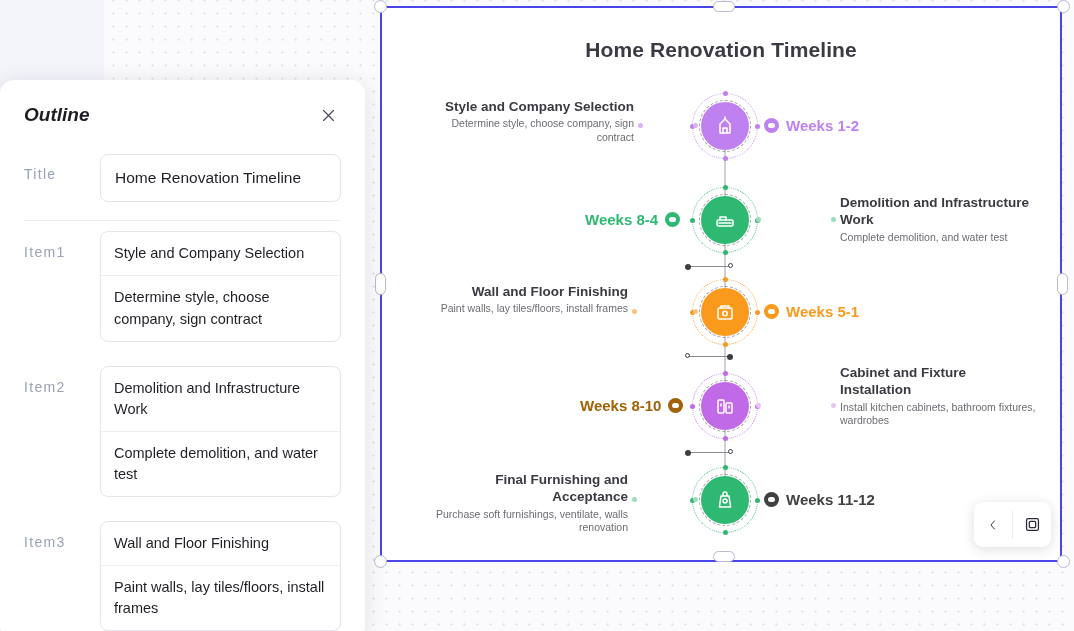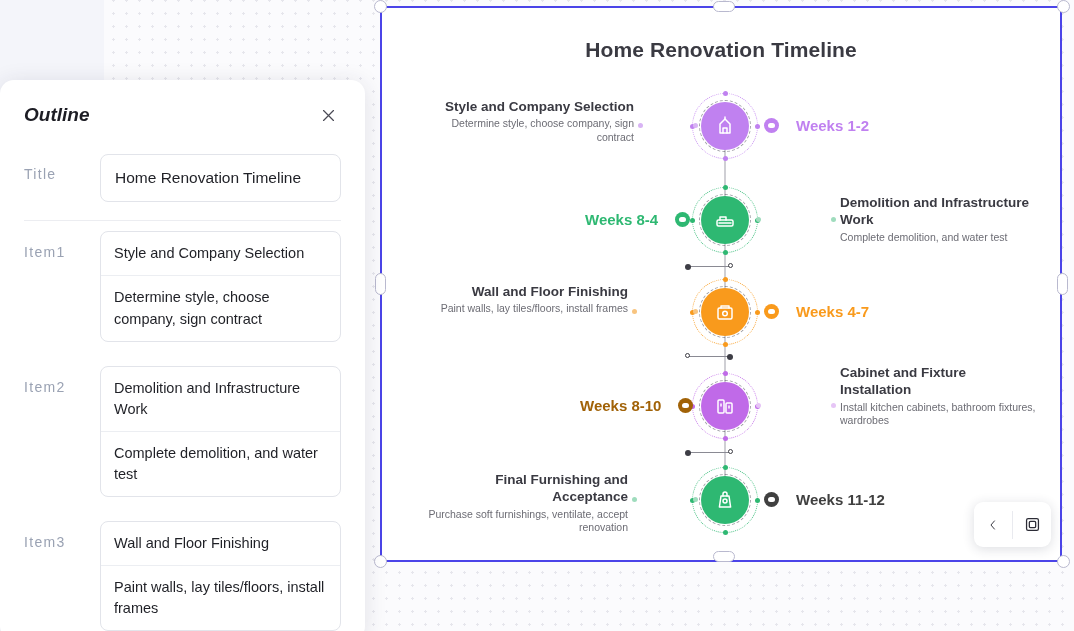--- a/index.html
+++ b/index.html
@@ -95,21 +95,21 @@
   .conn::after  { right: -2px; }
 
   
   .tb { position: absolute; width: 200px; }
   .tb .t-title { font-size: 13.5px; font-weight: bold; color: #3a3a42; line-height: 1.28; }
   .tb .t-desc  { font-size: 10.5px; color: #6c6c74; line-height: 1.32; margin-top: 2px; }
   .tb.right { text-align: left; }
   .tb.left  { text-align: right; }
 
   
-  .wk { position: absolute; display: flex; align-items: center; gap: 17px;
+  .wk { position: absolute; display: flex; align-items: center; gap: 7px;
         font-size: 15px; font-weight: bold; white-space: nowrap; }
   .wk .badge { width: 15px; height: 15px; border-radius: 50%;
         background: currentColor; display:flex; align-items:center; justify-content:center;
         flex: 0 0 auto; }
   .wk .badge i { display:block; width: 7px; height: 4.5px; border-radius: 3px; background:#fff; }
 
   
   .step { position: absolute; height: 1.4px; background: #8a8a93; }
   .step .sd { position: absolute; top: -2.2px; width: 6px; height: 6px; border-radius: 50%; background: #3d3d45; }
   .step .sd.a { left: -3px; }
@@ -250,21 +250,21 @@
       </div>
       <div class="conn" style="left:252px; top:303px; width:62px; color:#f8c47f;"></div>
       <div class="tb left" style="left:48px; top:275px; width:198px;">
         <div class="t-title">Wall and Floor Finishing</div>
         <div class="t-desc">Paint walls, lay tiles/floors, install frames</div>
       </div>
       <div class="wk" style="left:382px; top:295px; color:#f99a1c;">
         <span class="badge">
             <i></i>
           </span>
-        <span>Weeks 4-7</span>
+        <span>Weeks 5-1</span>
       </div>
 
       <div class="node" style="top:371px; color:#c06ae8;">
         <div class="ring-dots"></div>
         <div class="ring-dash"></div>
         <span class="ndot nd-t"></span>
           <span class="ndot nd-b"></span>
         <span class="ndot nd-l"></span>
           <span class="ndot nd-r"></span>
         <div class="disc">
@@ -299,21 +299,21 @@
           <svg viewBox="0 0 24 24" fill="none" stroke="#ffffff" stroke-width="1.5" stroke-linecap="round" stroke-linejoin="round">
             <path d="M8 8h8l1.6 11H6.4Z"></path>
               <path d="M10 8V6a2 2 0 0 1 4 0v2"></path>
               <circle cx="12" cy="13" r="2"></circle>
           </svg>
         </div>
       </div>
       <div class="conn" style="left:252px; top:491px; width:62px; color:#9fdcbd;"></div>
       <div class="tb left" style="left:40px; top:463px; width:206px;">
         <div class="t-title">Final Furnishing and Acceptance</div>
-        <div class="t-desc">Purchase soft furnishings, ventilate, accept renovation</div>
+        <div class="t-desc">Purchase soft furnishings, ventilate, walls renovation</div>
       </div>
       <div class="wk" style="left:382px; top:483px; color:#404040;">
         <span class="badge">
             <i></i>
           </span>
         <span>Weeks 11-12</span>
       </div>
     </div>
   </div>
 

